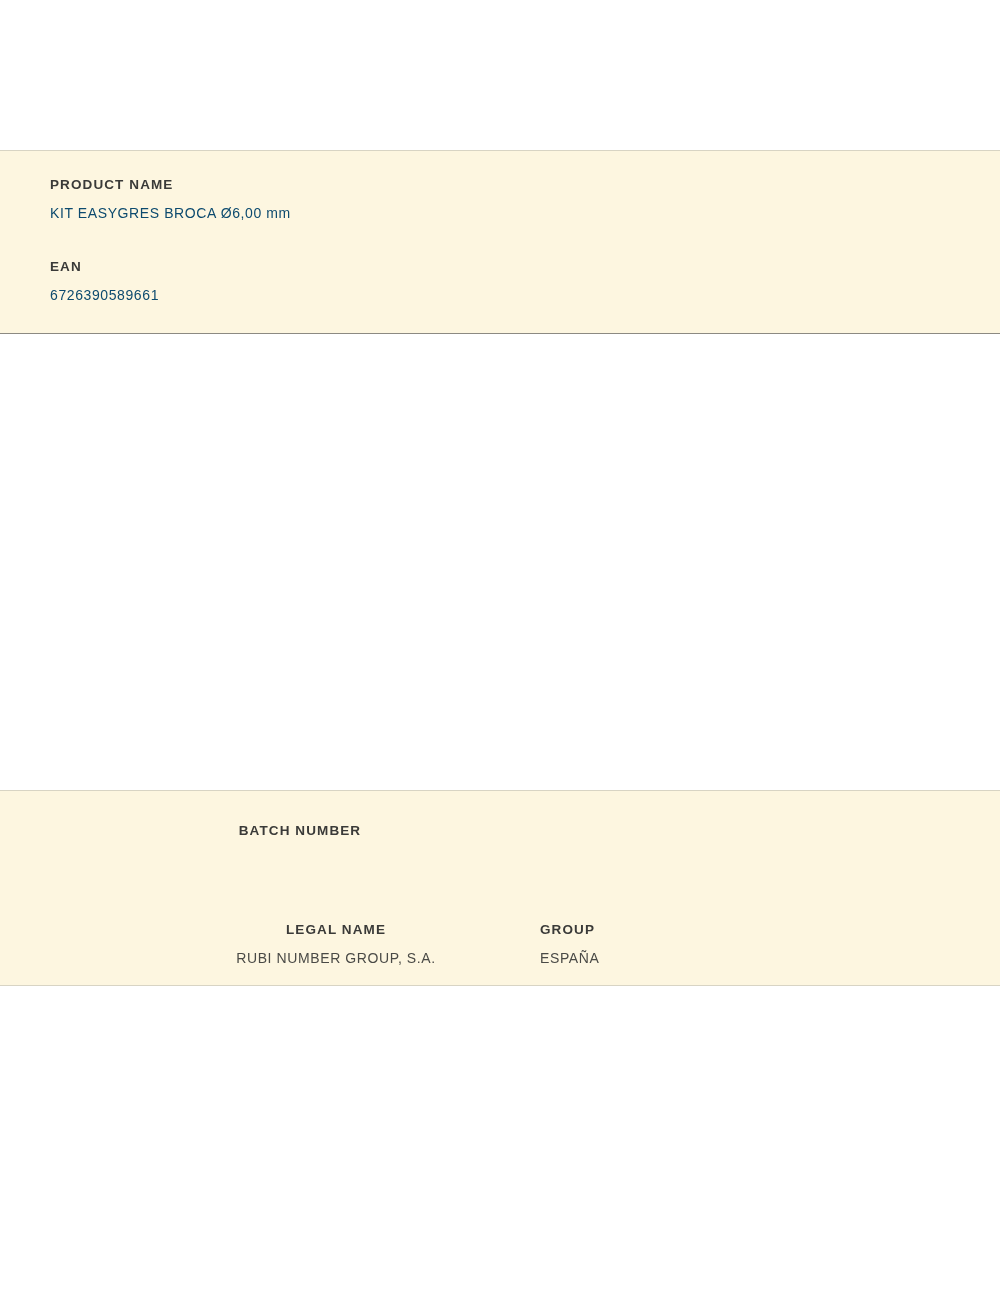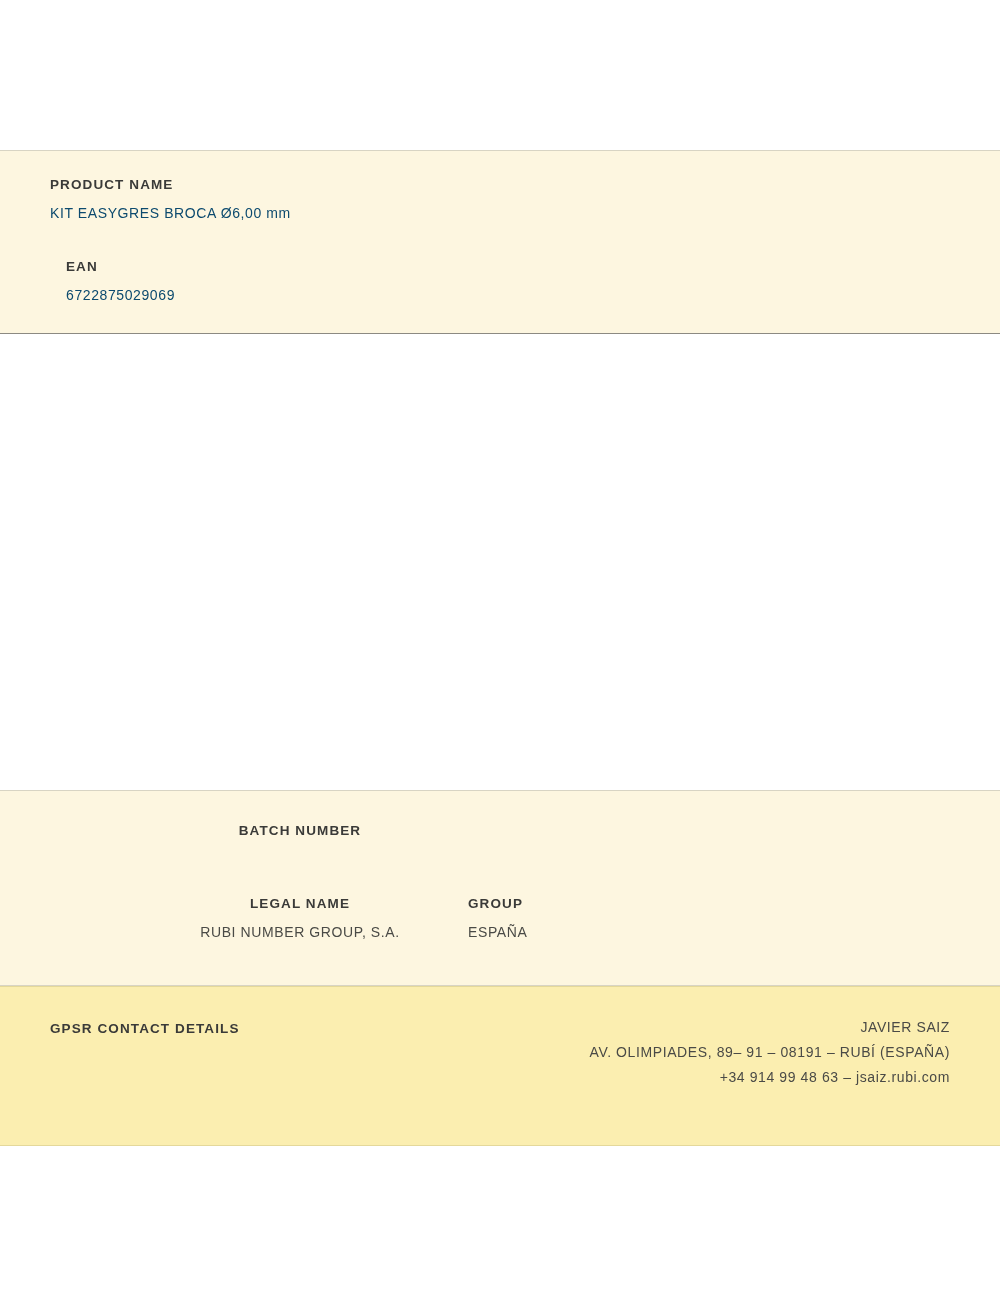--- a/index.html
+++ b/index.html
@@ -45,21 +45,20 @@
     margin: 0 0 13px 0;
   }
   .field-value {
     font-size: 14px;
     letter-spacing: 0.6px;
     color: #0c4a6e;
     margin: 0;
   }
   .field-group + .field-group {
     margin-top: 38px;
-    margin-left: 16px;
   }
 
   
   .middle-blank {
     position: absolute;
     left: 0;
     top: 334px;
     width: 1000px;
     height: 456px;
     background: #ffffff;
@@ -82,21 +81,21 @@
     width: 100%;
   }
   .mid-row .col {
     box-sizing: border-box;
     text-align: center;
   }
   .col-spacer { width: 150px; }
   .col-a { width: 300px; }
   .col-b { width: 300px; text-align: left !important; padding-left: 0; }
   .mid-row-1 { margin-top: 32px; }
-  .mid-row-2 { margin-top: 28px; }
+  .mid-row-2 { margin-top: 54px; gap: 36px; }
   .mid-label {
     font-size: 13.5px;
     font-weight: bold;
     letter-spacing: 1.1px;
     color: #3a3a38;
     margin: 0 0 13px 0;
   }
   .mid-value {
     font-size: 14px;
     letter-spacing: 0.6px;
@@ -158,21 +157,21 @@
 <div class="page">
 
   <section class="top-block">
     <div class="top-inner">
       <div class="field-group">
         <p class="field-label">PRODUCT NAME</p>
         <p class="field-value">KIT EASYGRES BROCA Ø6,00 mm</p>
       </div>
       <div class="field-group">
         <p class="field-label">EAN</p>
-        <p class="field-value">6722875029069</p>
+        <p class="field-value">6726390589661</p>
       </div>
     </div>
   </section>
 
   <div class="middle-blank"></div>
 
   <section class="mid-block">
 
     <div class="mid-row mid-row-1">
       <div class="col col-spacer"></div>
@@ -189,24 +188,16 @@
         <p class="mid-value">RUBI NUMBER GROUP, S.A.</p>
       </div>
       <div class="col col-b">
         <p class="mid-label">GROUP</p>
         <p class="mid-value">ESPAÑA</p>
       </div>
     </div>
 
   </section>
 
-  <section class="gpsr-block">
-    <p class="gpsr-title">GPSR CONTACT DETAILS</p>
-    <div class="gpsr-lines">
-      <p class="gpsr-line">JAVIER SAIZ</p>
-      <p class="gpsr-line">AV. OLIMPIADES, 89– 91 – 08191 – RUBÍ (ESPAÑA)</p>
-      <p class="gpsr-line">+34 914 99 48 63 – jsaiz.rubi.com</p>
-    </div>
-  </section>
 
   <div class="bottom-blank"></div>
 
 </div>
 
 </body></html>

